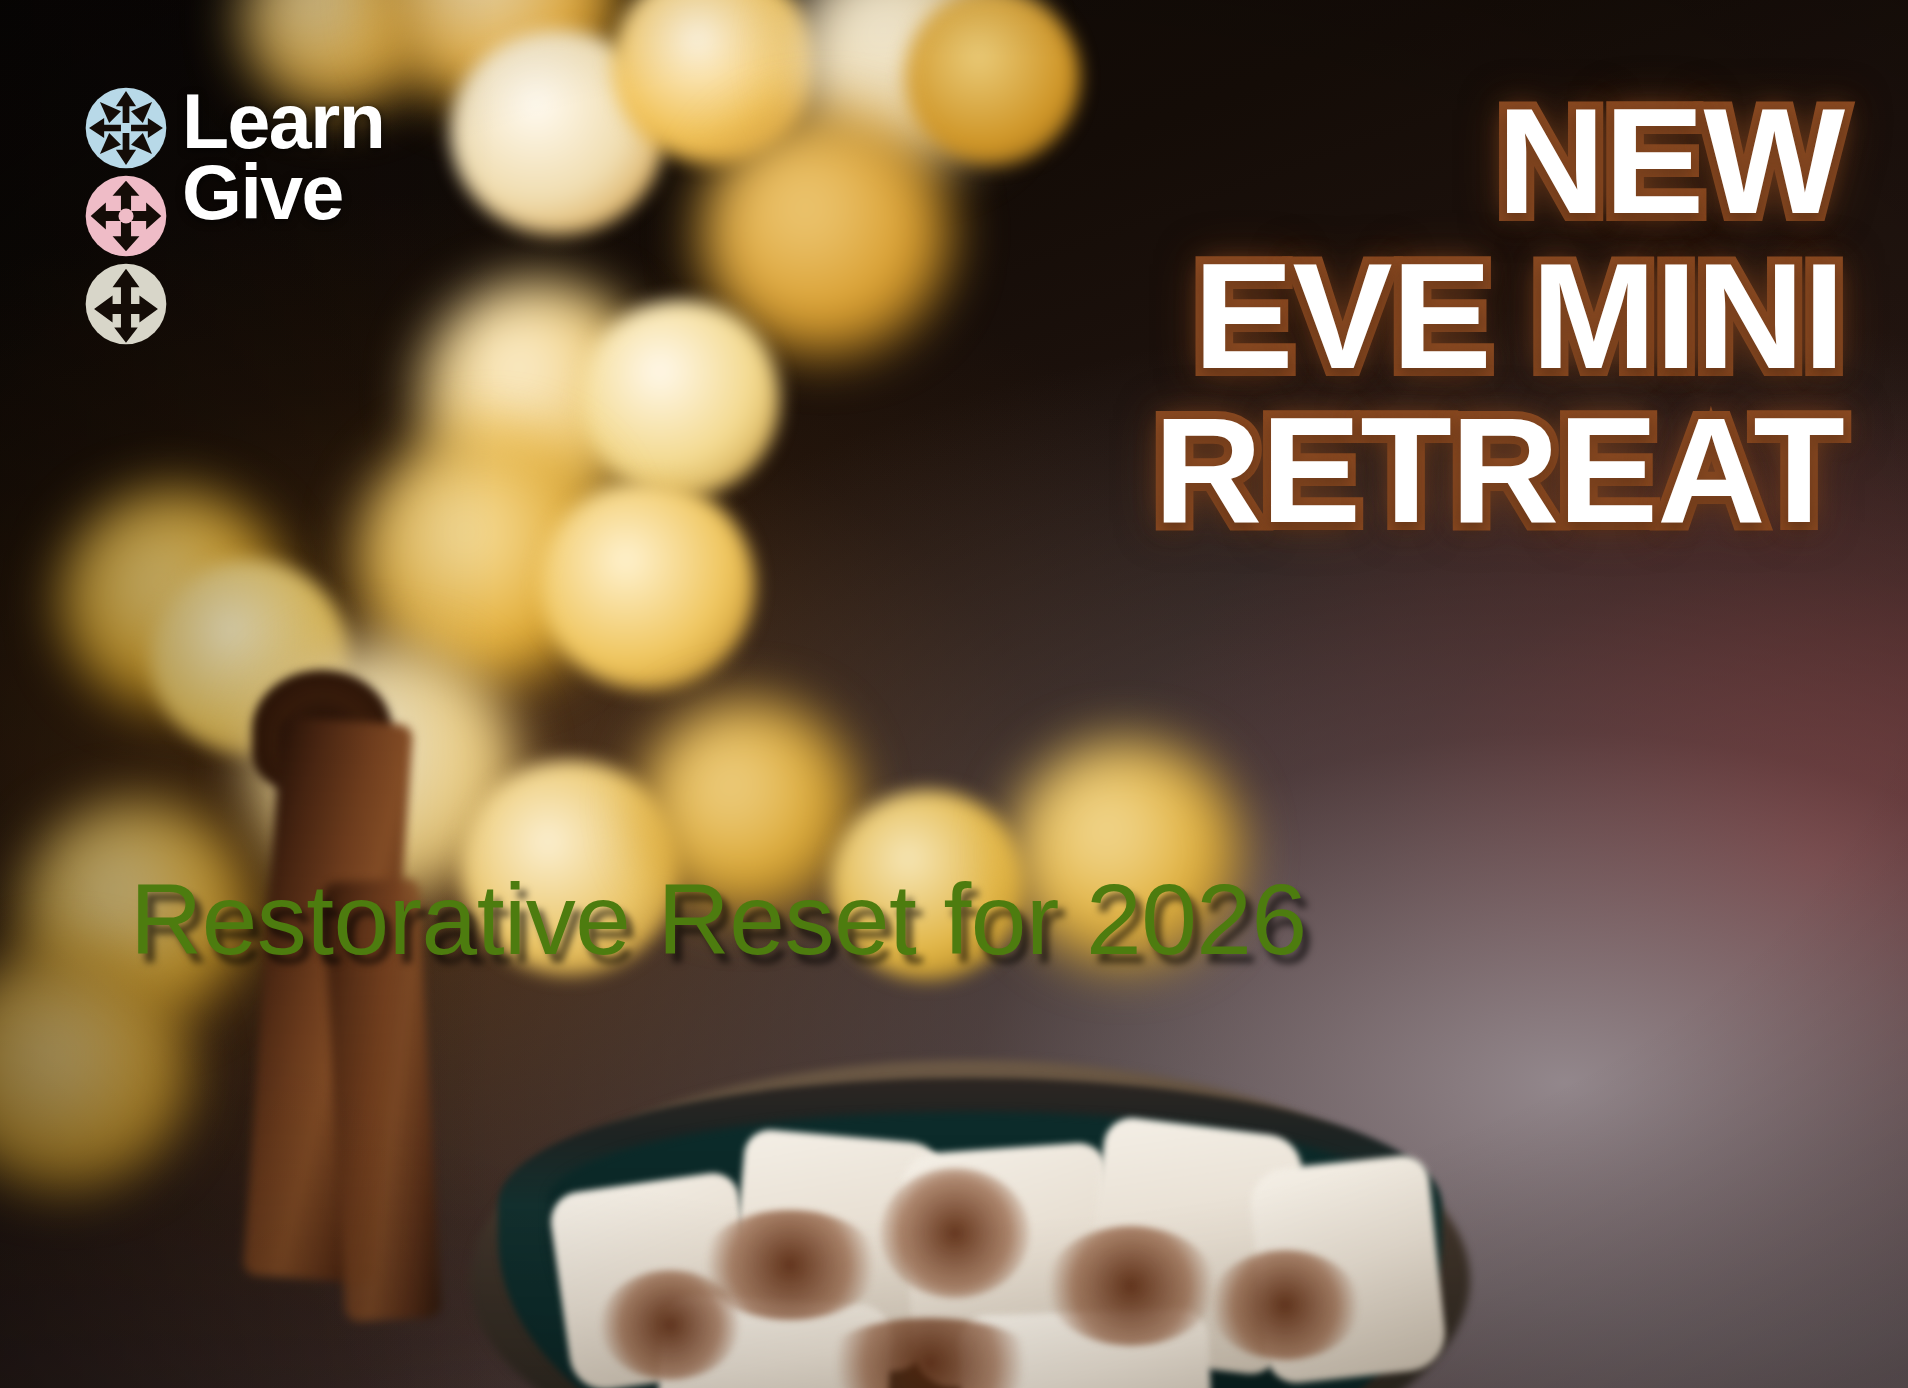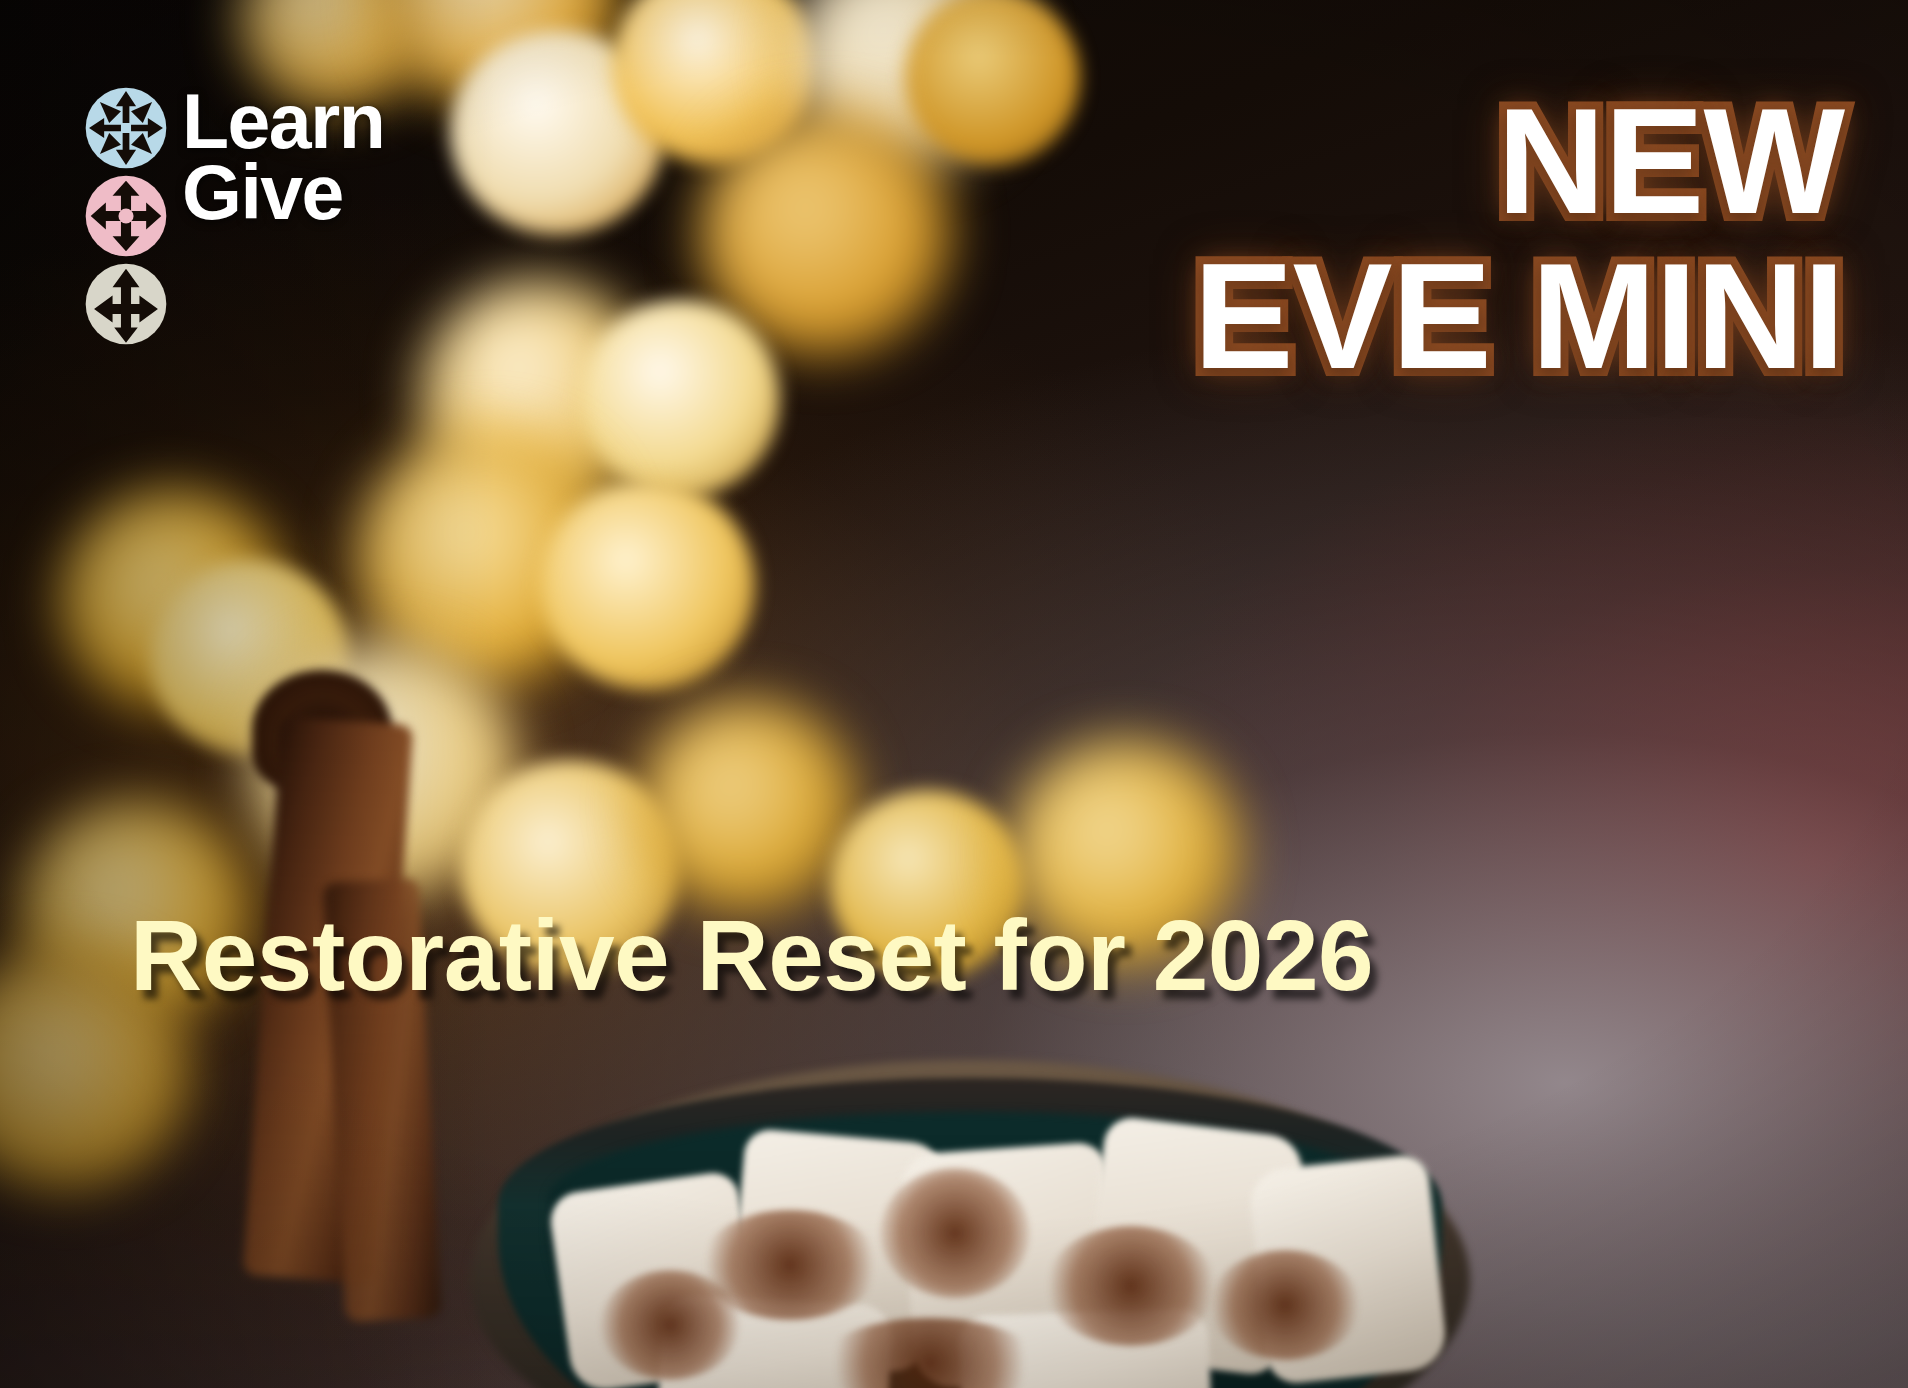--- a/index.html
+++ b/index.html
@@ -125,25 +125,25 @@
     paint-order:stroke fill;
     text-shadow:
       0 0 26px rgba(138,74,34,0.95),
       0 0 46px rgba(138,74,34,0.55),
       0 6px 18px rgba(0,0,0,0.55);
   }
 
   
   .subtitle{
     position:absolute;
-    left:130px; top:898px;
+    left:130px; top:862px;
     z-index:9;
-    color:#fef9c3;
+    color:#4d7c0f;
     font-size:100px;
-    font-weight:bold;
+    font-weight:normal;
     letter-spacing:-0.5px;
     white-space:nowrap;
     text-shadow:7px 9px 7px rgba(0,0,0,0.60);
   }
 </style>
 </head>
 <body>
 
 <div class="poster">
 
@@ -241,17 +241,18 @@
 
     <div class="logo-words">
       <span class="logo-word">Learn</span>
       <span class="logo-word">Give</span>
     </div>
   </div>
 
   <div class="headline">
     <div class="headline-line">NEW</div>
     <div class="headline-line">EVE MINI</div>
+    <div class="headline-line">RETREAT</div>
   </div>
 
   <div class="subtitle">Restorative Reset for 2026</div>
 
 </div>
 
 </body></html>

